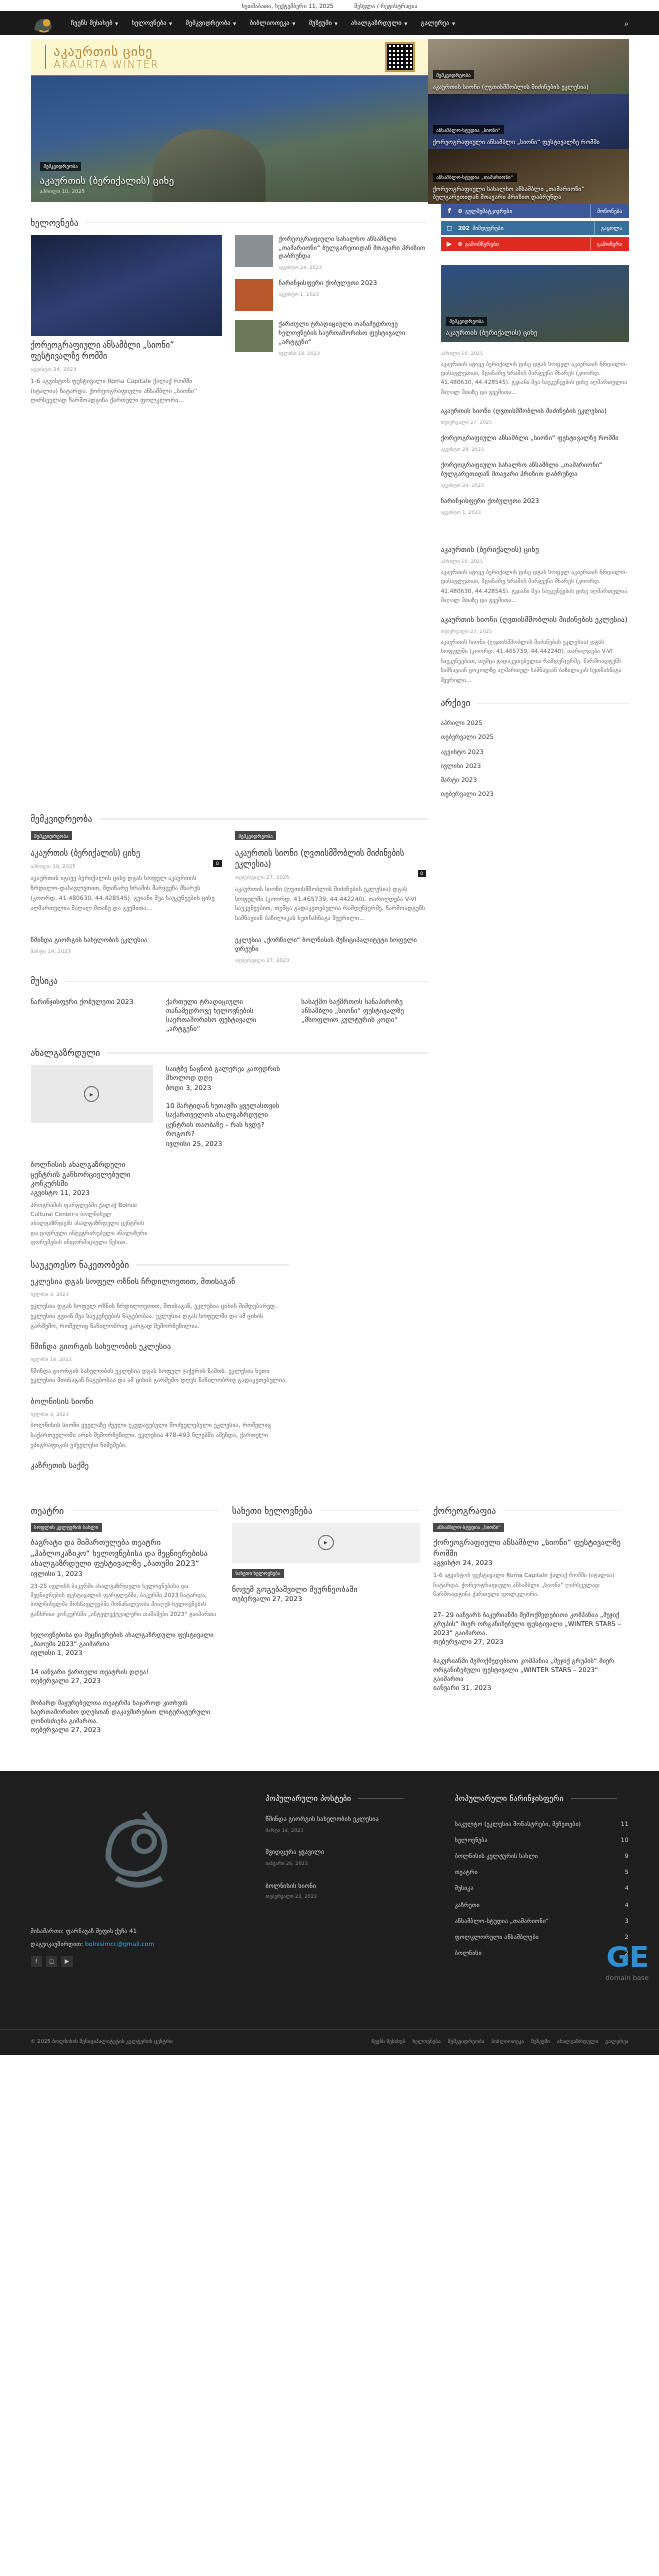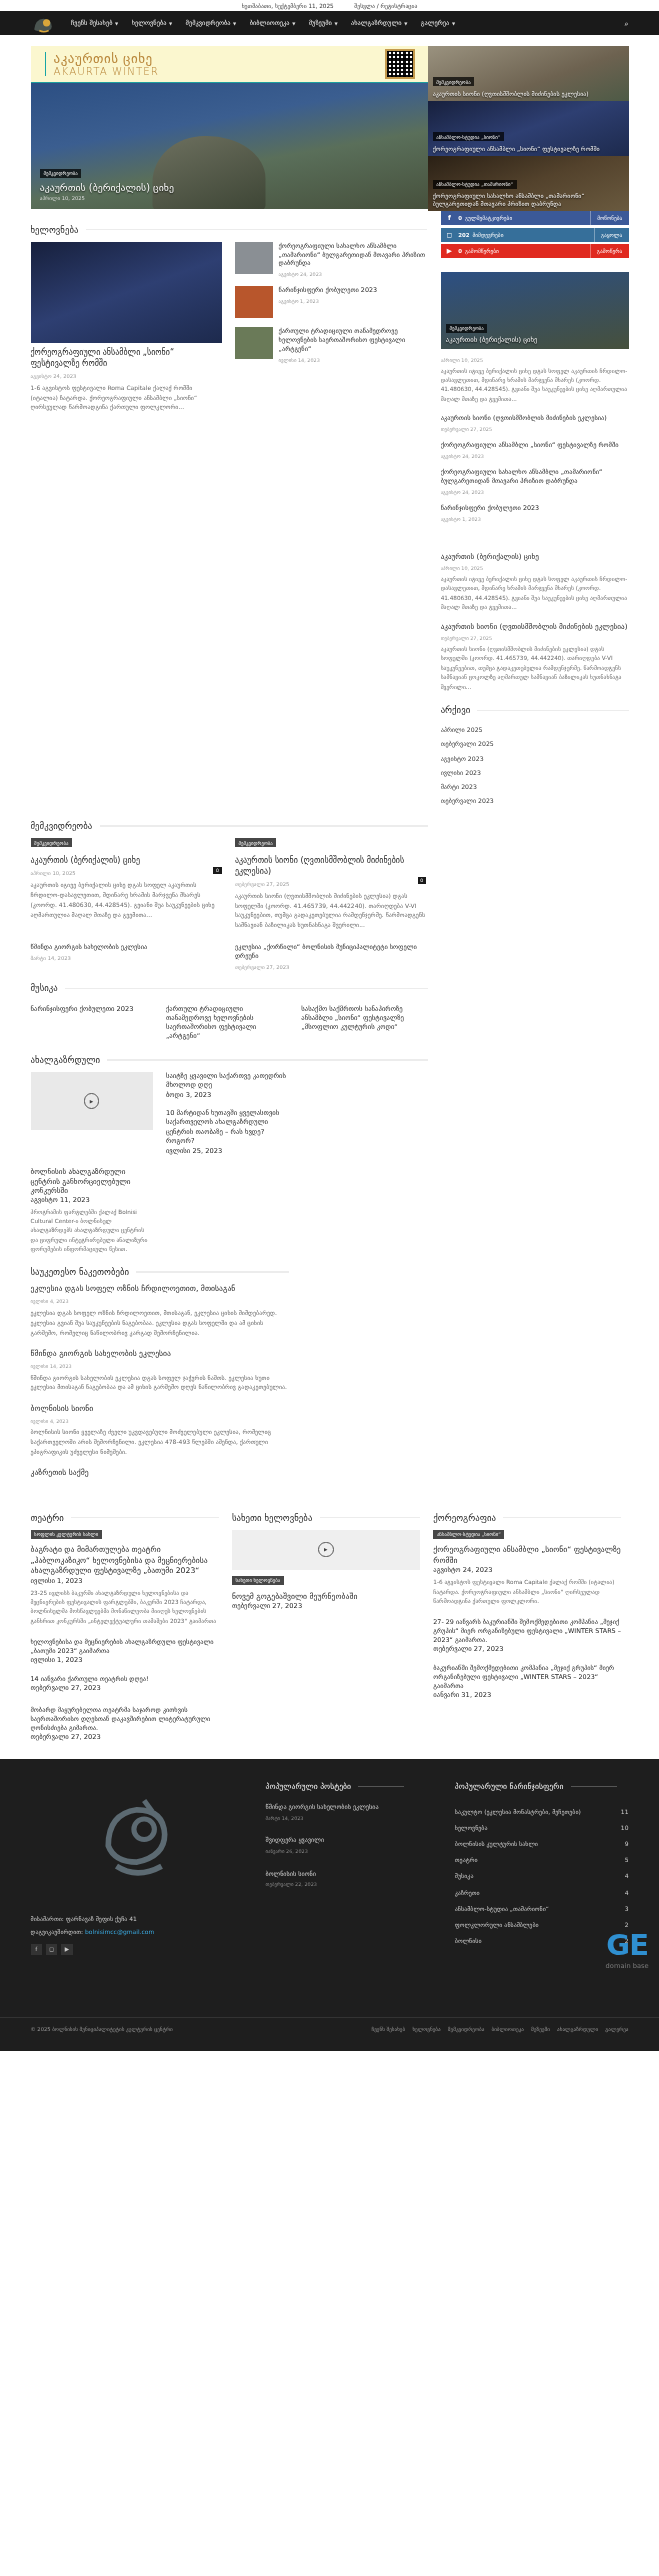--- a/index.html
+++ b/index.html
@@ -20,21 +20,21 @@
   .navbar { background:#1a1a1a; height:24px; display:flex; align-items:center; }
   .navinner { width:598px; margin:0 auto; display:flex; align-items:center; gap:13.4px; }
   .logo { width:27px; height:20.6px; display:flex; align-items:center; }
   .logo svg { width:25px; height:19.6px; }
   .navlink { color:#fff; font-size:6.4px; display:flex; align-items:center; gap:2.6px;
              cursor:pointer; white-space:nowrap; }
   .caret { font-size:4.1px; opacity:.85; }
   .navsearch { margin-left:auto; color:#fff; font-size:7.2px; cursor:pointer; }
 
   
-  .hero { display:flex; gap:0; padding-top:11px;justify-content:flex-end; }
+  .hero { display:flex; gap:0; padding-top:4px;justify-content:flex-end; }
   .hero-left { width:397px; }
   .banner { background:#fbf7cf; height:37px; display:flex; align-items:center;
             border-bottom:1px solid #1d9e9e; position:relative; padding-left:14.4px; }
   .banner .bar { width:1.5px; height:24px; background:#18a5a5; margin-right:7.2px; }
   .banner .btxt .g { color:#b9873b; font-size:13px; letter-spacing:0.5px; line-height:1.05; }
   .banner .btxt .e { color:#b9873b; font-size:10.3px; letter-spacing:1px; line-height:1.05; font-weight:300;}
   .qr { position:absolute; right:12.4px; top:3.1px; width:30px; height:30px; background:#c49a4e; padding:2.1px;}
   .qr-in { width:100%; height:100%; background:
       repeating-linear-gradient(90deg,#111 0 2.1px,#fff 2.1px 4.1px),
       repeating-linear-gradient(0deg,#111 0 2.1px,transparent 2.1px 4.1px);
@@ -109,21 +109,21 @@
 
   .three { display:flex; gap:13.4px; }
   .third { width:188px; }
 
   .postblock { margin-bottom:11.3px; }
   .postblock h3 { font-size:7.7px; font-weight:400; line-height:1.35; }
   .postblock .date { color:#9a9a9a; font-size:4.9px; margin:3.6px 0; }
   .postblock p { color:#666; font-size:6px; line-height:1.65; }
 
   
-  footer { background:#1e1e1e; color:#cfcfcf; margin-top:18px; padding:23px 0 12px; }
+  footer { background:#1e1e1e; color:#cfcfcf; margin-top:37px; padding:23px 0 4px; }
   .fwrap { width:598px; margin:0 auto; display:flex; gap:20.6px; }
   .fcol1 { width:216px; }
   .fcol2 { width:170px; }
   .fcol3 { width:175px; }
   .fh { display:flex; align-items:center; gap:7.2px; margin-bottom:12.4px; }
   .fh h3 { color:#fff; font-size:7.7px; font-weight:400; white-space:nowrap; }
   .fh .rule { flex:1; height:1px; background:#555; max-width:46px; }
   .fpost { margin-bottom:15.5px; }
   .fpost h4 { font-size:6.2px; font-weight:400; color:#d9d9d9; line-height:1.4; }
   .fpost .date { font-size:4.9px; color:#8a8a8a; margin-top:3.1px; }
@@ -424,21 +424,21 @@
     <h2>ახალგაზრდული</h2>
     <div class="rule"></div>
   </div>
   <div style="display:flex;gap:13.4px">
     <div style="width:122px">
       <div style="width:100%;height:58px;background:#e9e9e9;display:flex;align-items:center;justify-content:center">
         <div class="playbtn">▶</div>
       </div>
     </div>
     <div style="width:122px">
-      <h3 style="font-size:6.7px;font-weight:400;line-height:1.4">საიტზე ყვავილი საქართვე კათედრის მხოლოდ დღე</h3>
+      <h3 style="font-size:6.7px;font-weight:400;line-height:1.4">საიტზე ნაცნობ გალერეა კათედრის მხოლოდ დღე</h3>
       <div class="date">ბოდი 3, 2023</div>
       <h3 style="font-size:6.7px;font-weight:400;line-height:1.4;margin-top:10.3px">10 მარტიდან ხუთავში ყველასთვის საქართველოს ახალგაზრდული ცენტრის თაობაზე – რას ხვდე? როგორ?</h3>
       <div class="date">ივლისი 25, 2023</div>
     </div>
     <div style="width:122px"></div>
   </div>
   <div style="display:flex;gap:13.4px;margin-top:12.4px">
     <div style="width:122px">
       <h3 style="font-size:7.2px;font-weight:400;line-height:1.35">ბოლნისის ახალგაზრდული ცენტრის განხორციელებული კონკურსში</h3>
       <div class="date">აგვისტო 11, 2023</div>

